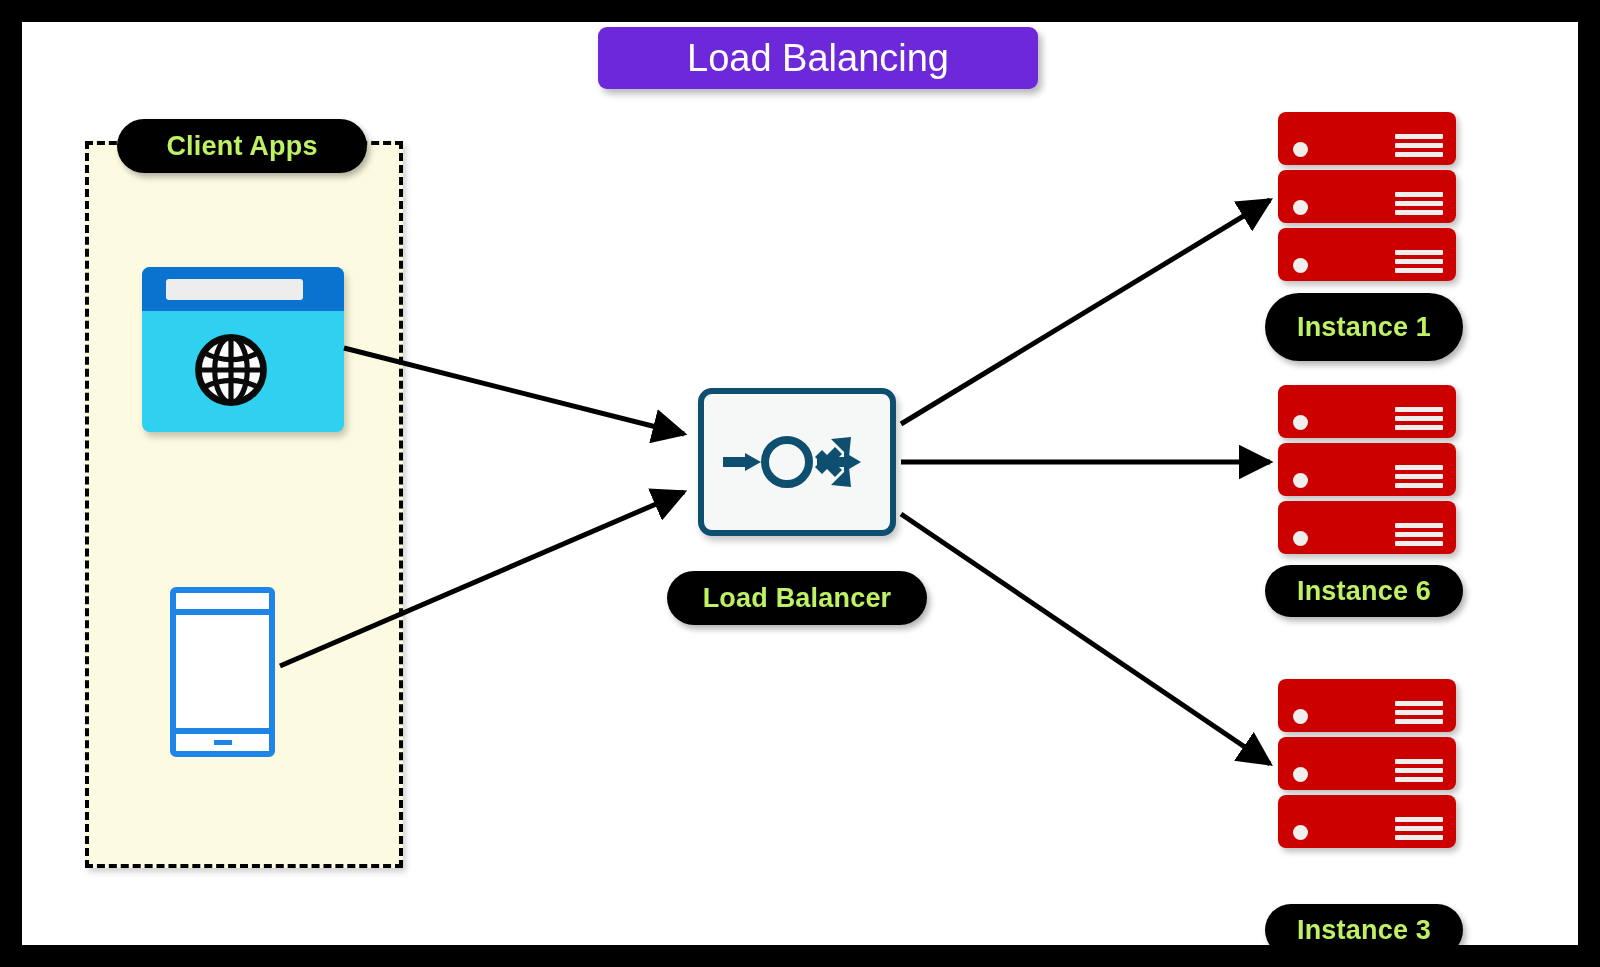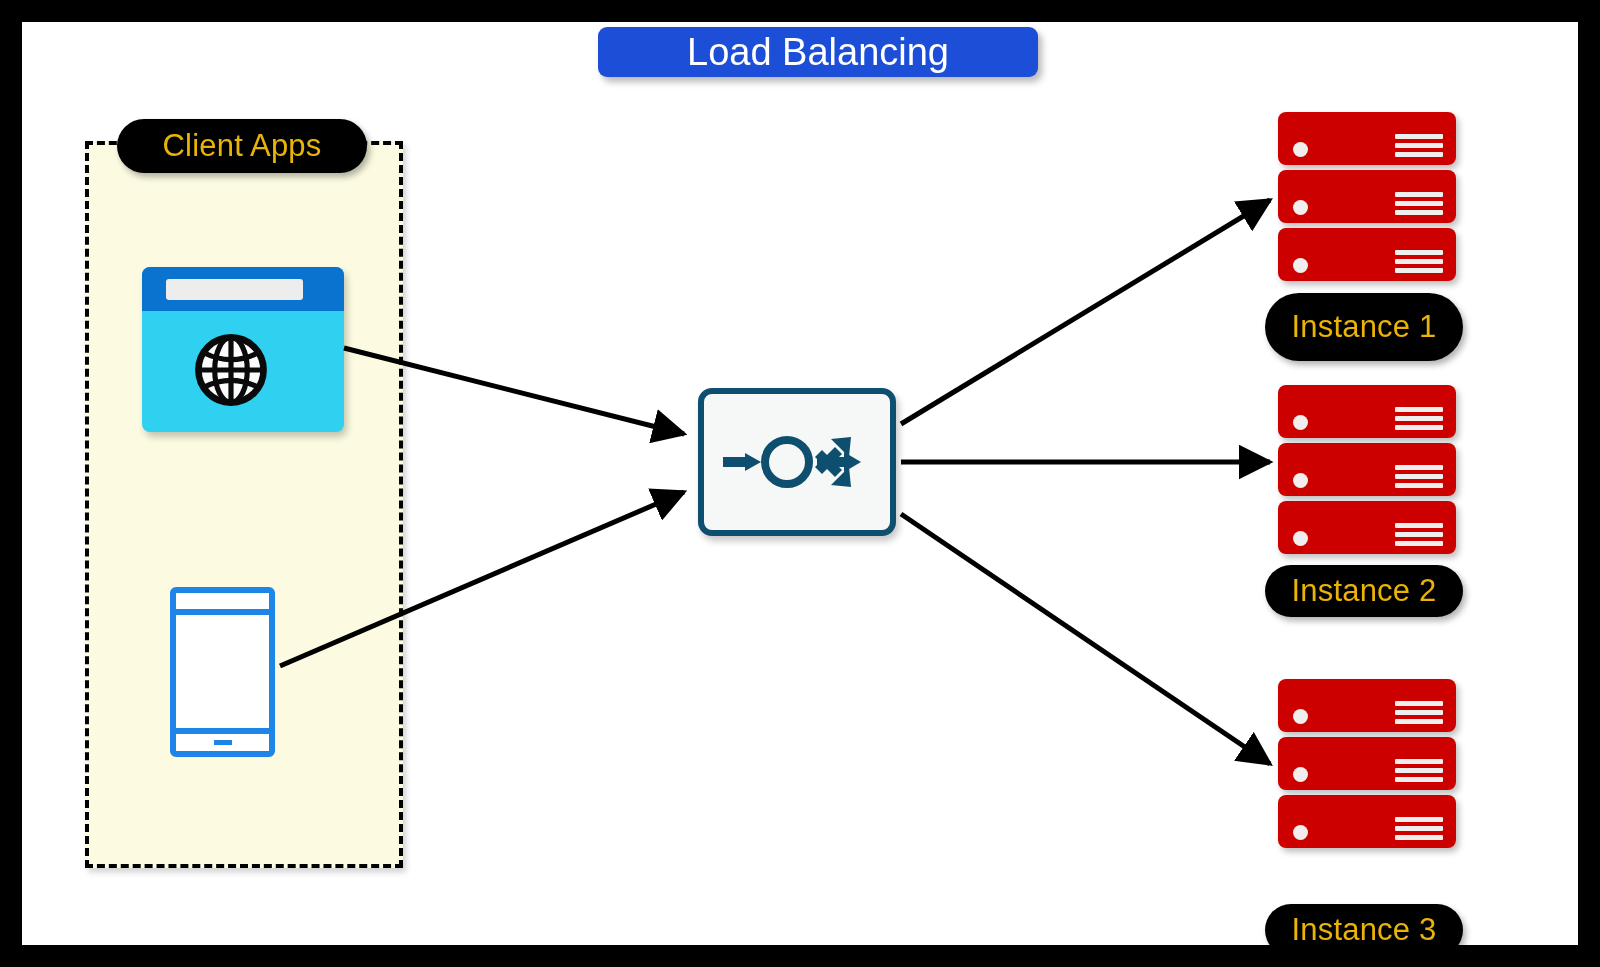--- a/index.html
+++ b/index.html
@@ -29,41 +29,41 @@
     width: 1556px;
     height: 923px;
     background: #ffffff;
     overflow: hidden;
   }
 
   
   .pill {
     position: absolute;
     background: #000000;
-    color: #eab308;
+    color: #bef264;
     border-radius: 40px;
     display: flex;
     align-items: center;
     justify-content: center;
-    font-size: 31px;
-    font-weight: 400;
+    font-size: 27px;
+    font-weight: 700;
     letter-spacing: 0.2px;
     white-space: nowrap;
     box-shadow: 3px 4px 6px rgba(0,0,0,0.30);
     z-index: 30;
   }
 
   
   #title-banner {
     position: absolute;
     left: 576px;
     top: 5px;
     width: 440px;
-    height: 50px;
-    background: #1d4ed8;
+    height: 62px;
+    background: #6d28d9;
     color: #ffffff;
     border-radius: 9px;
     display: flex;
     align-items: center;
     justify-content: center;
     font-size: 38px;
     font-weight: 400;
     box-shadow: 4px 5px 7px rgba(0,0,0,0.28);
     z-index: 30;
   }
@@ -284,20 +284,21 @@
           <path d="M 123 33 L 140 43 L 123 53 z"></path>
         </g>
 
         <g fill="#0E4F70">
           <path d="M 94 38 L 101 31 L 121 51 L 114 58 z"></path>
           <path d="M 110 66 L 130 68 L 128 48 z"></path>
         </g>
       </svg>
     </div>
 
+    <div class="pill" id="lb-label">Load Balancer</div>
 
     <div class="server-stack" id="stack-1">
       <div class="server-unit">
         <div class="server-dot"></div>
         <div class="server-vents">
             <i></i>
             <i></i>
             <i></i>
           </div>
       </div>
@@ -339,21 +340,21 @@
       </div>
       <div class="server-unit">
         <div class="server-dot"></div>
         <div class="server-vents">
             <i></i>
             <i></i>
             <i></i>
           </div>
       </div>
     </div>
-    <div class="pill" id="label-instance-2">Instance 2</div>
+    <div class="pill" id="label-instance-2">Instance 6</div>
 
     <div class="server-stack" id="stack-3">
       <div class="server-unit">
         <div class="server-dot"></div>
         <div class="server-vents">
             <i></i>
             <i></i>
             <i></i>
           </div>
       </div>

